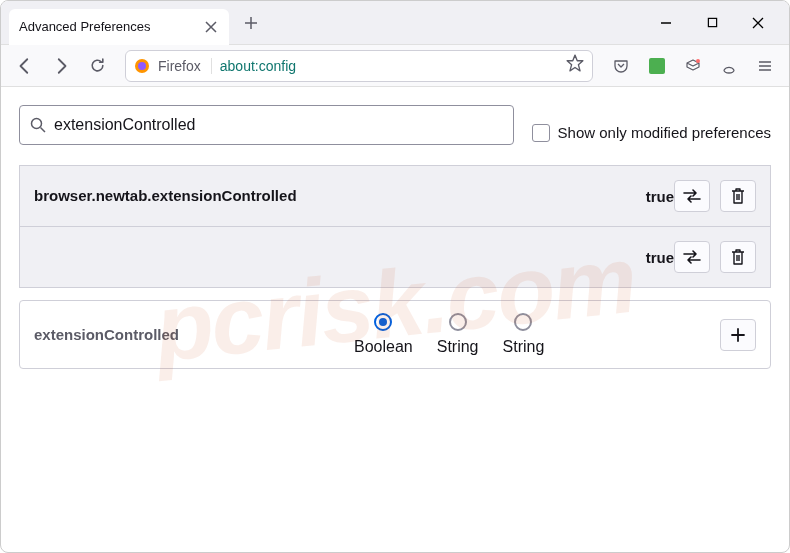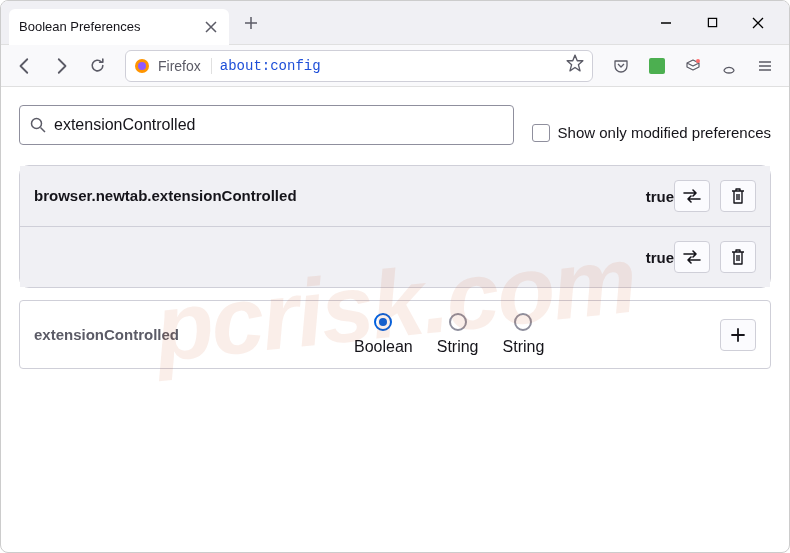--- a/index.html
+++ b/index.html
@@ -114,24 +114,23 @@
       height: 16px;
     }
     .url-label {
       color: #5b5b66;
       font-size: 14px;
       padding-right: 10px;
       border-right: 1px solid #e0e0e0;
       text-align: center;
     }
     .url-text {
-      color: #1d4ed8;
+      color: #0f766e;
       flex: 1;
       font-size: 14px;
-      font-family: Liberation Mono, monospace;
     }
     .star-icon {
       color: #5b5b66;
       font-size: 18px;
       cursor: pointer;
     }
     .tb-icon-btn {
       width: 32px;
       height: 32px;
       display: flex;
@@ -179,21 +178,21 @@
     }
     .checkbox {
       width: 18px;
       height: 18px;
       border: 1px solid #8f8f9d;
       border-radius: 3px;
       background: #fff;
     }
     .pref-table {
       border: 1px solid #cfcfd8;
-      border-radius: 10px;
+      border-radius: 0;
     }
     .pref-row {
       display: flex;
       align-items: center;
       padding: 14px 14px;
       border-bottom: 1px solid #cfcfd8;
       background: #f0f0f4;
       min-height: 48px;
     }
     .pref-row:last-child { border-bottom: none; }
@@ -296,21 +295,21 @@
       border-radius: 2px;
     }
   </style>
 </head>
 <body>
 
 <div class="window">
 
   <div class="titlebar">
     <div class="tab">
-      <span>Boolean Preferences</span>
+      <span>Advanced Preferences</span>
       <span class="tab-close">
         <svg width="12" height="12" viewBox="0 0 12 12">
             <path d="M1 1 L11 11 M11 1 L1 11" stroke="currentColor" stroke-width="1.5" fill="none"></path>
           </svg>
       </span>
     </div>
     <div class="newtab-btn">
       <svg width="14" height="14" viewBox="0 0 14 14">
           <path d="M7 1 V13 M1 7 H13" stroke="currentColor" stroke-width="1.5"></path>
         </svg>

